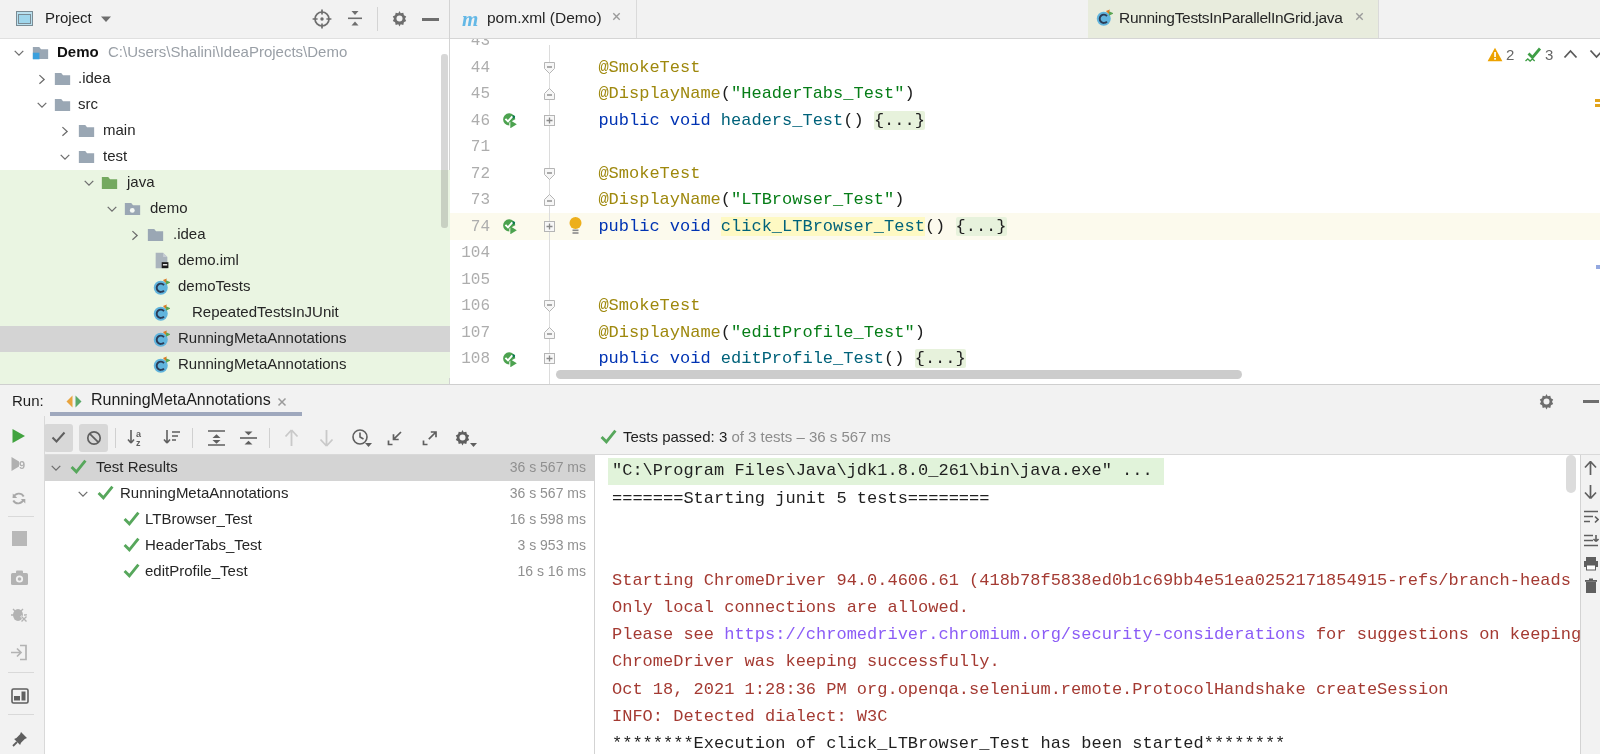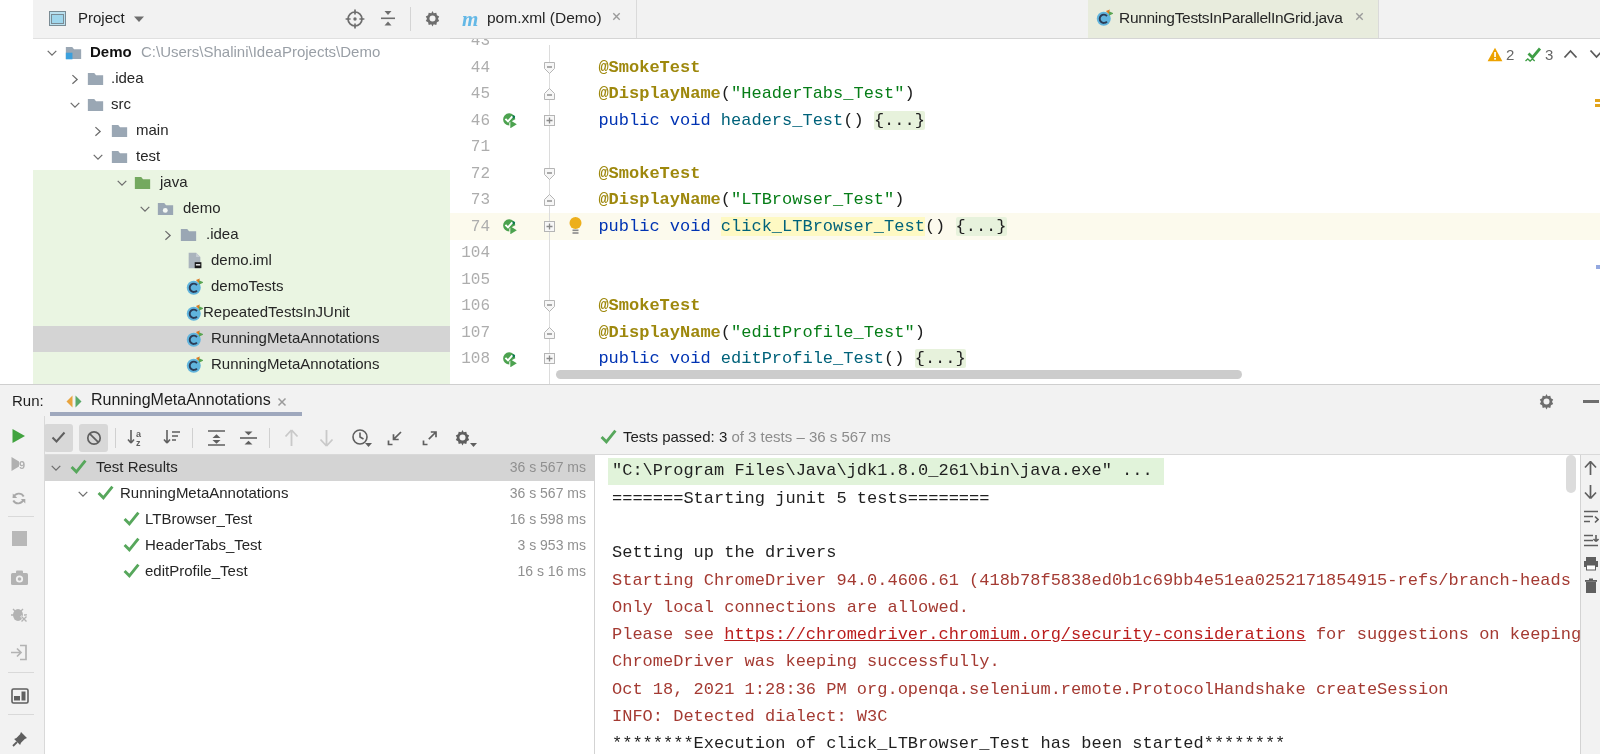--- a/index.html
+++ b/index.html
@@ -1,36 +1,36 @@
 <!DOCTYPE html>
 <html><head>
 <meta charset="utf-8">
 <style>
 html,body{margin:0;padding:0;}
 body{width:1600px;height:754px;overflow:hidden;background:#fff;font-family:"Liberation Sans",sans-serif;position:relative;}
 .abs{position:absolute;}
-#proj{position:absolute;left:0;top:0;width:449px;height:384px;background:#fff;border-right:1px solid #d3d3d3;margin-left:33px;}
+#proj{position:absolute;left:0;top:0;width:449px;height:384px;background:#fff;border-right:1px solid #d3d3d3;}
 #projhead{position:absolute;left:0;top:0;width:449px;height:38px;background:#f2f2f2;border-bottom:1px solid #e0e0e0;}
 .trow{position:absolute;left:0;width:449px;height:26px;font-size:15px;color:#262626;padding-left:12px;}
 .trow span.t,.rrow span.t{position:absolute;top:3px;white-space:pre;}
 .rowgreen{background:#eaf5e2;}
 .rowgray{background:#d4d4d4;}
 .ic16{position:absolute;width:17px;height:17px;top:4px;}
 .chev{position:absolute;width:12px;height:12px;top:7px;}
 #ed{position:absolute;left:450px;top:0;width:1150px;height:384px;background:#fff;}
 #tabbar{position:absolute;left:0;top:0;width:1150px;height:39px;background:#f2f2f2;border-bottom:1px solid #d5d5d5;box-sizing:border-box;z-index:6;}
 .tab{position:absolute;top:0;height:38px;border-right:1px solid #dadada;box-sizing:border-box;}
 .tabgreen{background:#e8ecdd;}
 .tabtxt{position:absolute;top:9px;font-size:15.5px;color:#262626;white-space:pre;}
 .tabx{position:absolute;top:11px;width:11px;height:11px;}
 #gutter{position:absolute;left:0;top:39px;width:128px;height:345px;background:#f2f2f2;}
 .lnum{position:absolute;width:40px;text-align:right;font-family:"Liberation Mono",monospace;font-size:16px;color:#adadad;line-height:26.5px;height:26.5px;left:0;}
 .codeline{position:absolute;left:128px;font-family:"Liberation Mono",monospace;font-size:17px;line-height:26.5px;height:26.5px;white-space:pre;color:#202020;}
 .kw{color:#0033b3;}
-.ann{color:#9e880d;font-weight:bold;}
+.ann{color:#9e880d;}
 .str{color:#067d17;}
 .mth{color:#00627a;}
 .fold{background:#e7f2dc;border-radius:2px;}
 #run{position:absolute;left:0;top:384px;width:1600px;height:370px;background:#f2f2f2;border-top:1px solid #cfcfcf;box-sizing:border-box;}
 .cline{position:absolute;left:17px;font-family:"Liberation Mono",monospace;font-size:17px;line-height:27.3px;height:27.3px;white-space:pre;color:#1f1f1f;}
 .cred{color:#a43a32;}
 .rrow{position:absolute;left:0;width:549px;height:26px;font-size:15px;color:#262626;}
 .time{position:absolute;right:8px;top:4px;font-size:14px;color:#909090;}
 svg{display:block;}
 </style>
@@ -192,21 +192,21 @@
   <div class="trow rowgreen" style="top:274px">
     <svg class="ic16" style="left:153px" viewBox="0 0 16 16">
           <use href="#clsicon"></use>
         </svg>
     <span class="t" style="left:178px">demoTests</span>
   </div>
   <div class="trow rowgreen" style="top:300px">
     <svg class="ic16" style="left:153px" viewBox="0 0 16 16">
           <use href="#clsicon"></use>
         </svg>
-    <span class="t" style="left:170px">RepeatedTestsInJUnit</span>
+    <span class="t" style="left:192px">RepeatedTestsInJUnit</span>
   </div>
   <div class="trow rowgray" style="top:326px">
     <svg class="ic16" style="left:153px" viewBox="0 0 16 16">
           <use href="#clsicon"></use>
         </svg>
     <span class="t" style="left:178px">RunningMetaAnnotations</span>
   </div>
   <div class="trow rowgreen" style="top:352px">
     <svg class="ic16" style="left:153px" viewBox="0 0 16 16">
           <use href="#clsicon"></use>
@@ -510,24 +510,23 @@
       </svg>
     <span class="t" style="left:100px">editProfile_Test</span>
     <span class="time">16 s 16 ms</span>
   </div>
 
   <div class="abs" style="left:594px;top:70px;width:1px;height:300px;background:#d3d3d3"></div>
   <div id="console" class="abs" style="left:595px;top:70px;width:985px;height:300px;background:#fff;overflow:hidden">
     <div class="abs" style="left:13px;top:3px;width:556px;height:27px;background:#e1f3da"></div>
     <div class="cline str" style="top:2.35px">"C:\Program Files\Java\jdk1.8.0_261\bin\java.exe" ...</div>
     <div class="cline" style="top:29.65px">=======Starting junit 5 tests========</div>
-    <div class="cline" style="top:84.25px">Setting up the drivers</div>
     <div class="cline cred" style="top:111.55px">Starting ChromeDriver 94.0.4606.61 (418b78f5838ed0b1c69bb4e51ea0252171854915-refs/branch-heads</div>
     <div class="cline cred" style="top:138.85px">Only local connections are allowed.</div>
-    <div class="cline cred" style="top:166.15px">Please see <span style="color:#b91c1c;text-decoration:underline">https://chromedriver.chromium.org/security-considerations</span> for suggestions on keeping</div>
+    <div class="cline cred" style="top:166.15px">Please see <span style="color:#8b5cf6;">https://chromedriver.chromium.org/security-considerations</span> for suggestions on keeping</div>
     <div class="cline cred" style="top:193.45px">ChromeDriver was keeping successfully.</div>
     <div class="cline cred" style="top:220.75px">Oct 18, 2021 1:28:36 PM org.openqa.selenium.remote.ProtocolHandshake createSession</div>
     <div class="cline cred" style="top:248.05px">INFO: Detected dialect: W3C</div>
     <div class="cline" style="top:275.35px">********Execution of click_LTBrowser_Test has been started********</div>
   </div>
   <div class="abs" style="left:1566px;top:70px;width:10px;height:38px;background:#dcdcdc;border-radius:5px"></div>
 
   <div class="abs" style="left:1580px;top:70px;width:1px;height:300px;background:#d3d3d3"></div>
   <div class="abs" style="left:1581px;top:70px;width:19px;height:300px;background:#f2f2f2"></div>
   <svg class="abs" style="left:1583px;top:75px" width="15" height="16" viewBox="0 0 15 16">

